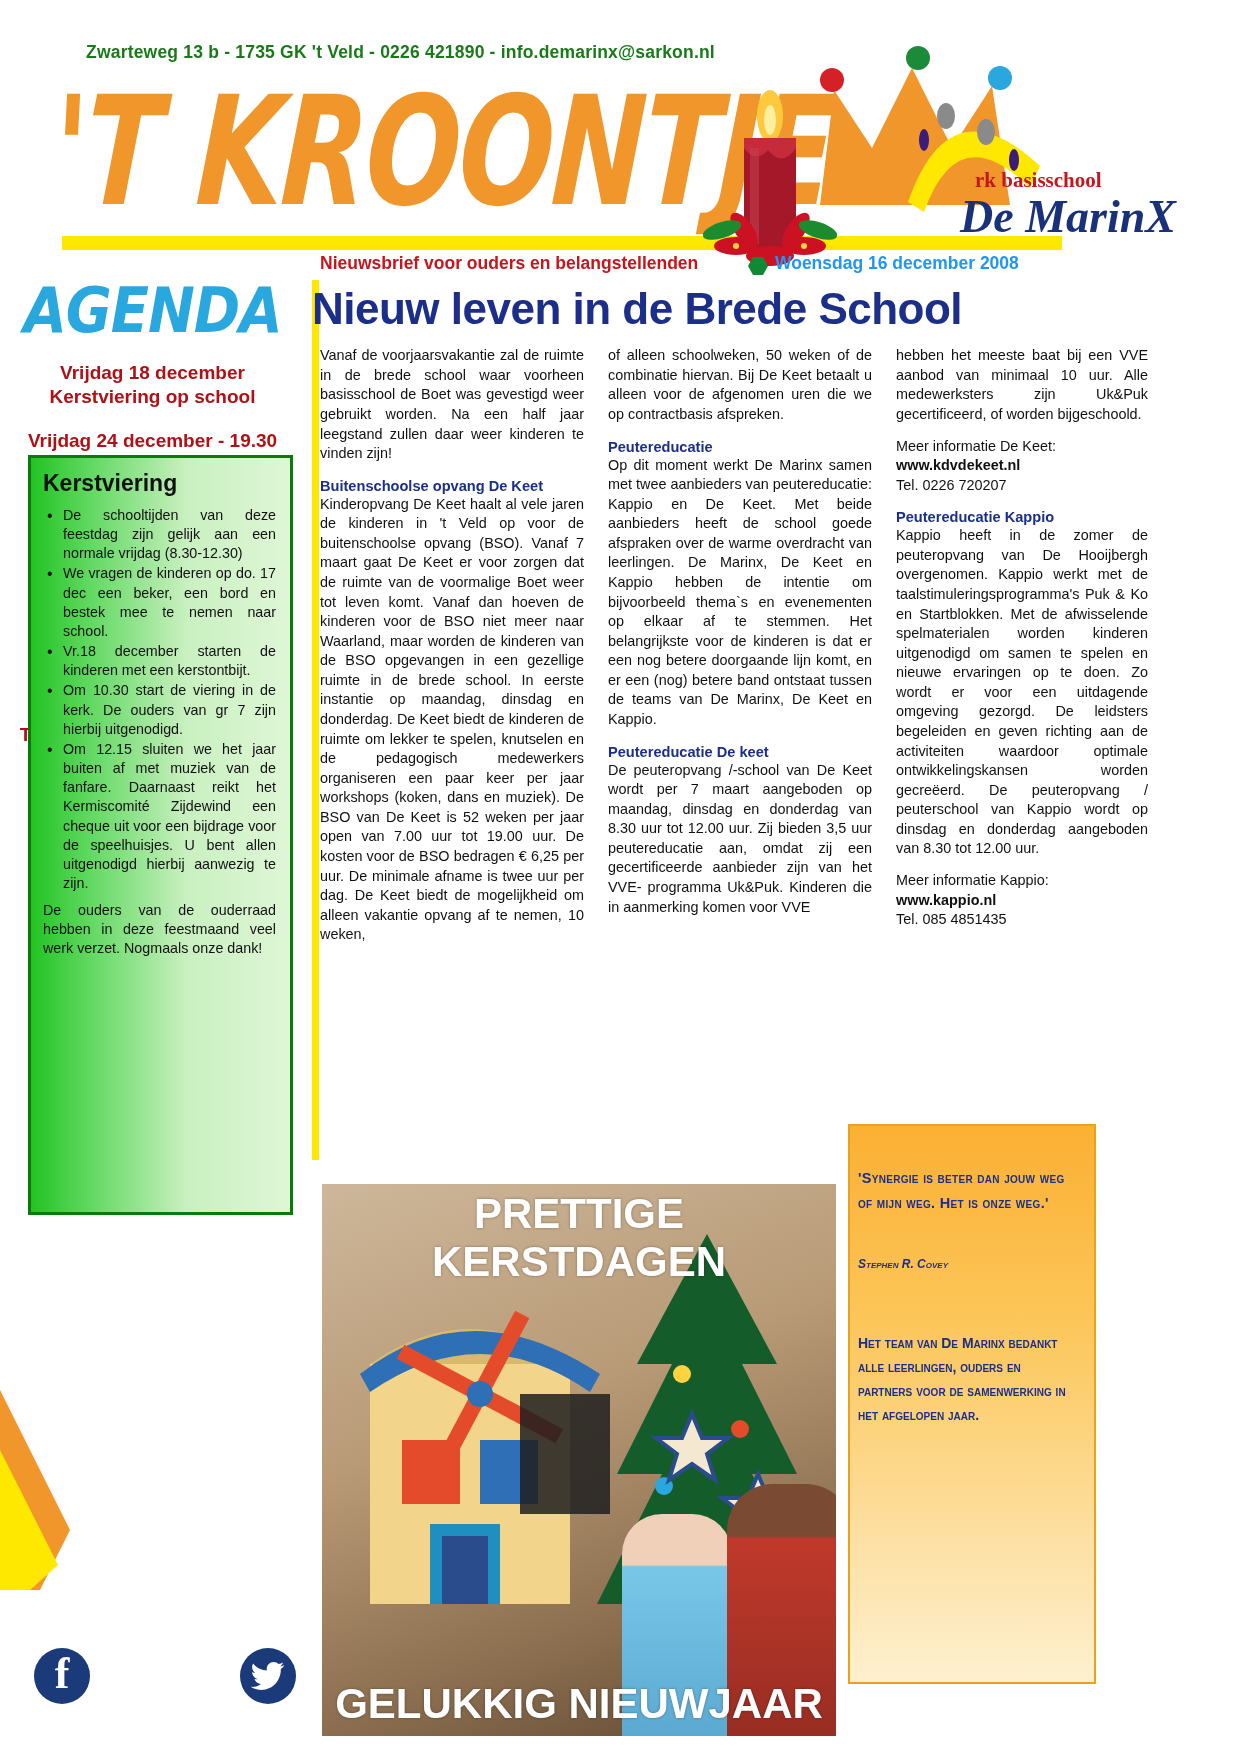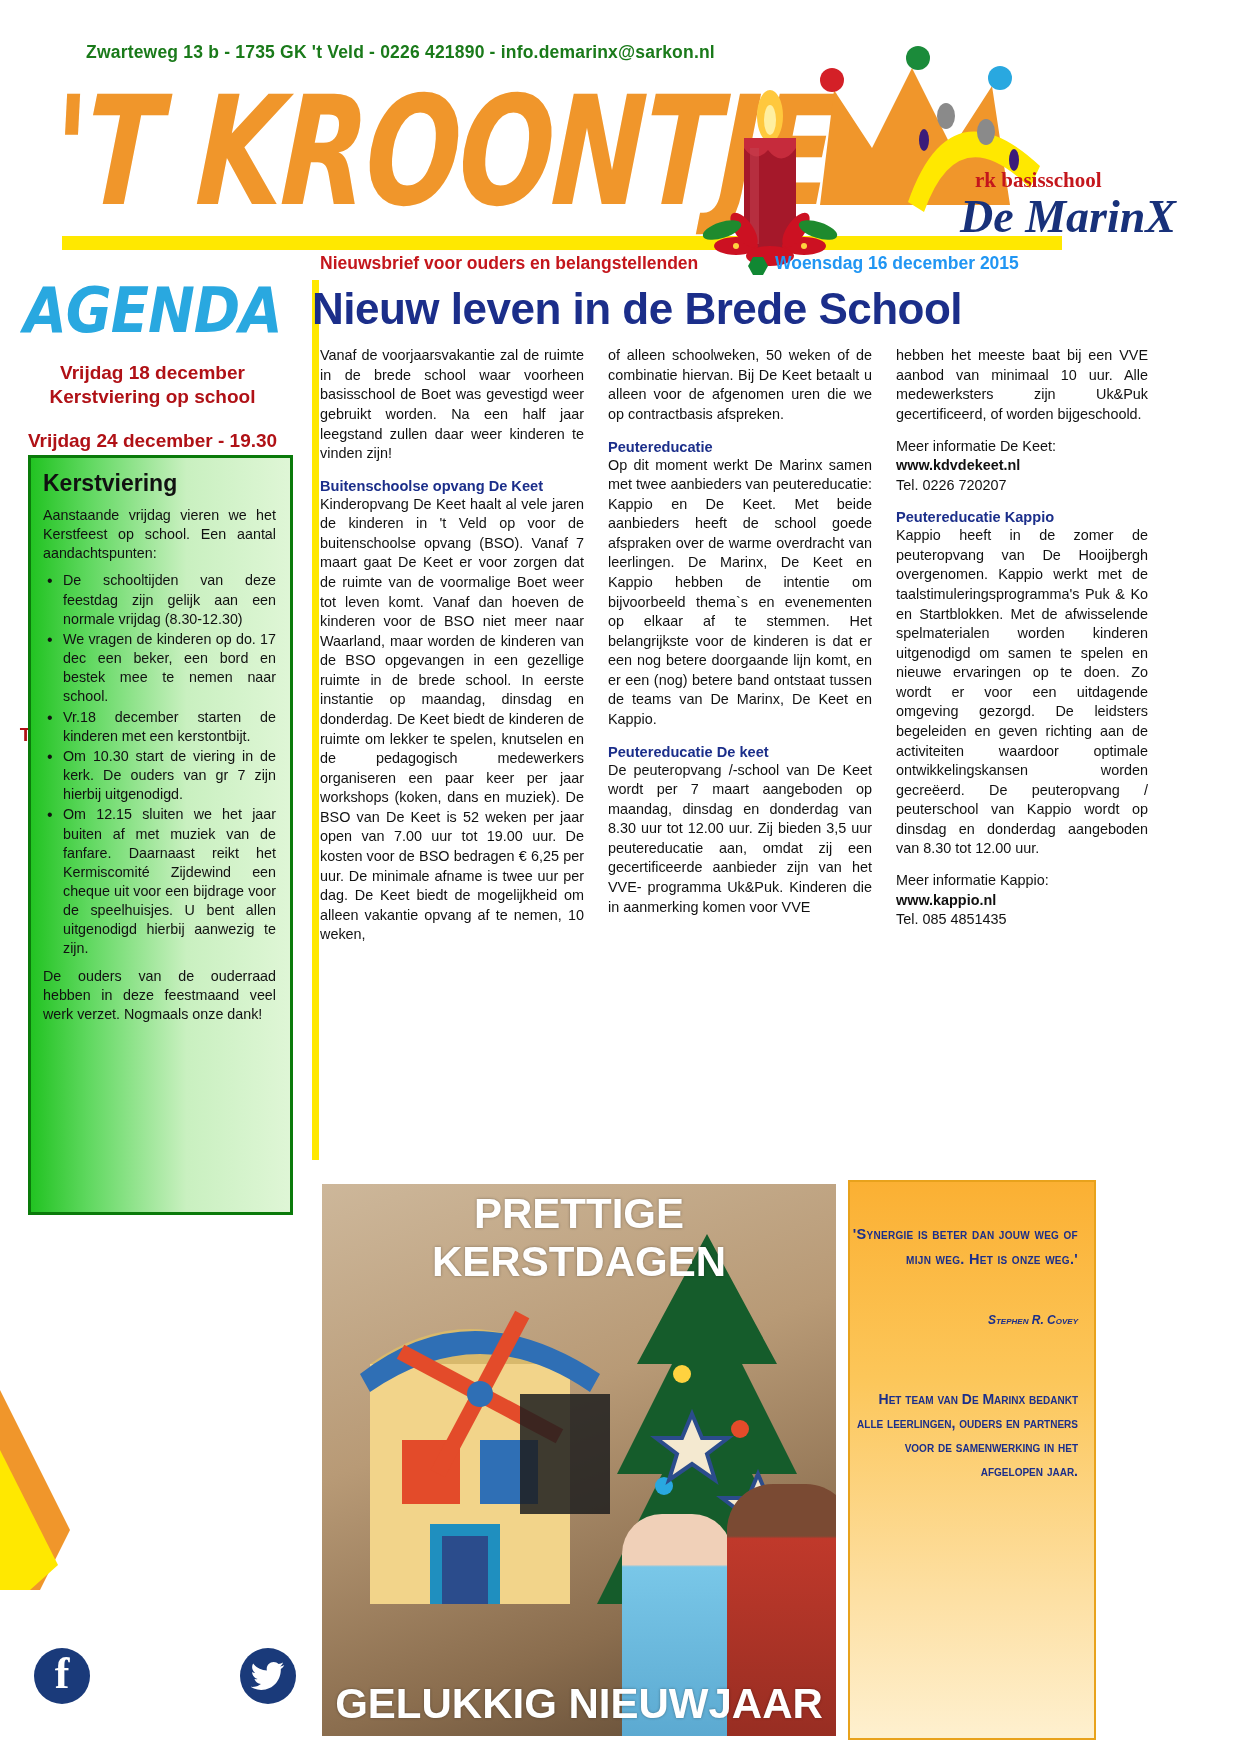--- a/index.html
+++ b/index.html
@@ -179,25 +179,25 @@
   }
   .photo-bot-text {
     position: absolute; left: 0; bottom: 8px; width: 100%;
     text-align: center; font-size: 42px; font-weight: bold;
     color: #ffffff; font-family: "Liberation Sans", sans-serif;
     text-shadow: 0 0 3px rgba(0,0,0,.35);
   }
 
   
   .quote-box {
-    position: absolute; left: 848px; top: 1180px; width: 248px; height: 560px;
+    position: absolute; left: 848px; top: 1124px; width: 248px; height: 560px;
     background: linear-gradient(180deg,#FBB033 0%, #FCC659 35%, #FDE0A4 75%, #FEF0CF 100%);
     border: 2px solid #E8A21C;
-    padding: 40px 16px 16px 0;
-    text-align: right;
+    padding: 40px 16px 16px 8px;
+    text-align: left;
   }
   .quote-text {
     font-size: 14.5px; color: #1B2E8A; line-height: 1.72;
     font-variant: small-caps; font-weight: bold; letter-spacing: .3px;
   }
   .quote-author {
     margin-top: 41px; font-size: 12px; color: #1B2E8A;
     font-variant: small-caps; font-weight: bold; font-style: italic;
   }
   .quote-thanks {
@@ -250,21 +250,21 @@
       <ellipse cx="124" cy="120" rx="5" ry="11" fill="#3B1C7A"></ellipse>
       <ellipse cx="214" cy="140" rx="5" ry="11" fill="#3B1C7A"></ellipse>
     </svg>
   </div>
   <div class="logo-basisschool">rk basisschool</div>
   <div class="logo-marinx">De MarinX</div>
 
   <div class="sub-bar">
     <span class="sub-red">Nieuwsbrief voor ouders en belangstellenden</span>
     <span class="green-hex"></span>
-    <span class="sub-blue">Woensdag 16 december 2015</span>
+    <span class="sub-blue">Woensdag 16 december 2008</span>
   </div>
 
   <div class="sidebar">
     <div class="agenda-title">AGENDA</div>
     <div class="agenda-list">
       <div class="agenda-item">
         <div>Vrijdag 18 december</div>
         <div>Kerstviering op school</div>
       </div>
       <div class="agenda-item">
@@ -292,21 +292,20 @@
 
   <div class="corner-deco">
     <svg viewBox="0 0 90 210">
       <path d="M0 10 L70 150 L40 210 L0 210 Z" fill="#F0962B"></path>
       <path d="M0 70 L58 185 L30 210 L0 210 Z" fill="#FFE800"></path>
     </svg>
   </div>
 
   <div class="kerst-box">
     <div class="kerst-h">Kerstviering</div>
-    <div class="kerst-p">Aanstaande vrijdag vieren we het Kerstfeest op school.  Een aantal aandachtspunten:</div>
     <ul class="kerst-ul">
       <li>De schooltijden van deze feestdag zijn gelijk aan een normale vrijdag (8.30-12.30)</li>
       <li>We vragen de kinderen op do. 17 dec een beker, een bord en bestek mee te nemen naar school.</li>
       <li>Vr.18 december starten de kinderen met een kerstontbijt.</li>
       <li>Om 10.30 start de viering in de kerk. De ouders van gr 7 zijn hierbij uitgenodigd.</li>
       <li>Om 12.15 sluiten we het jaar buiten af met muziek van de fanfare. Daarnaast reikt het Kermiscomité Zijdewind een cheque uit voor een bijdrage voor de speelhuisjes. U bent allen uitgenodigd hierbij aanwezig te zijn.</li>
     </ul>
     <div class="kerst-p">De ouders van de ouderraad hebben in deze feestmaand veel werk verzet. Nogmaals onze dank!</div>
   </div>
 

